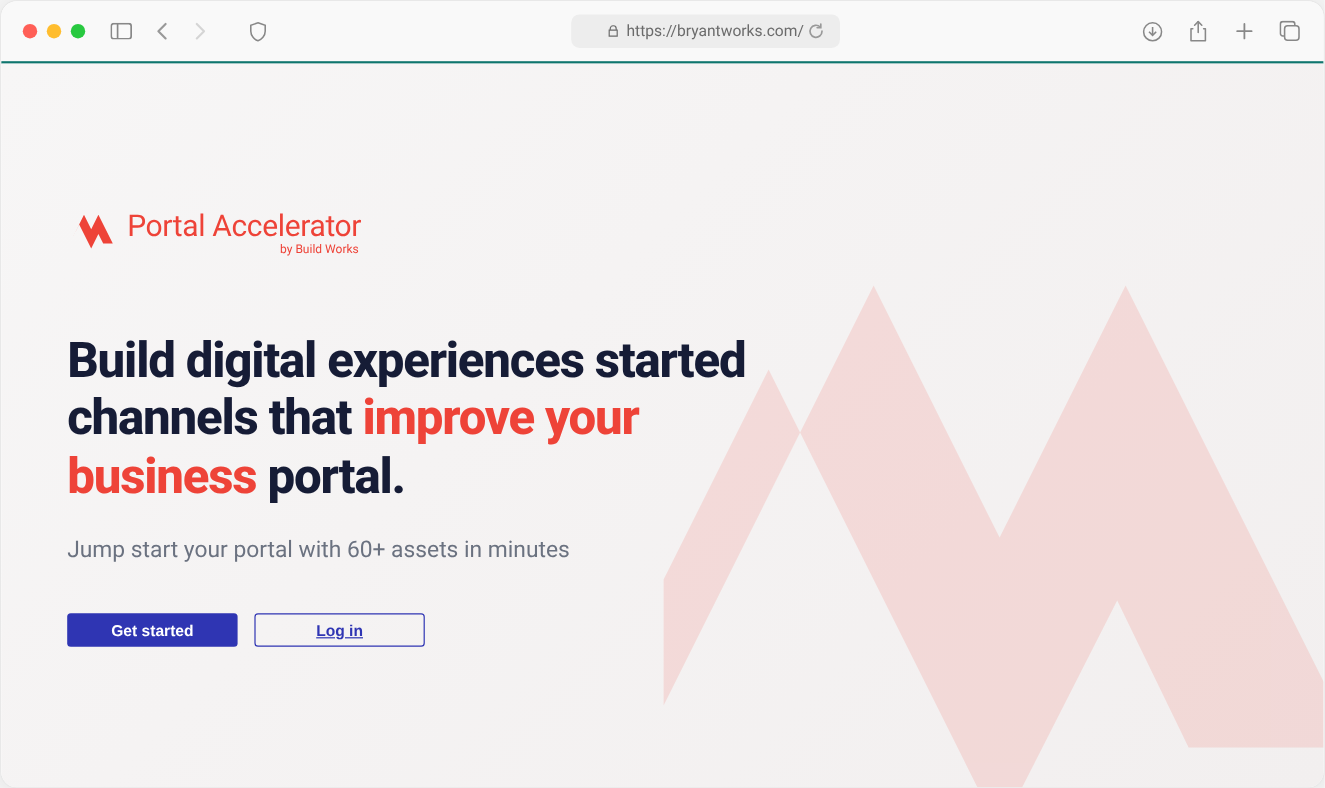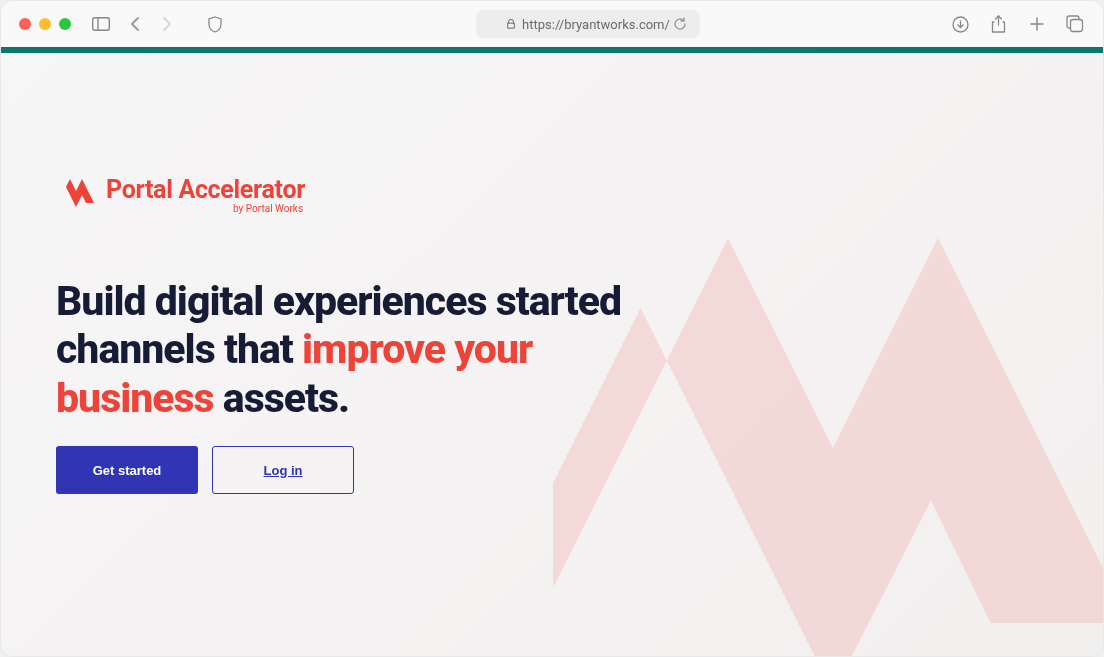--- a/index.html
+++ b/index.html
@@ -25,21 +25,21 @@
       overflow: hidden;
       box-shadow: 0 2px 20px rgba(0,0,0,0.08);
       display: flex;
       flex-direction: column;
       border: 1px solid #e8e8e8;
     }
     
     .toolbar {
       height: 52px;
       background: #f9f9f9;
-      border-bottom: 6px solid #0f766e;
+      border-bottom: 2px solid #0f766e;
       display: flex;
       align-items: center;
       padding: 0 18px;
       gap: 14px;
     }
     
     .traffic-lights {
       display: flex;
       gap: 8px;
       margin-right: 6px;
@@ -149,21 +149,21 @@
     
     .logo-text {
       display: flex;
       flex-direction: column;
       line-height: 1;
     }
     
     .logo-title {
       color: #ee4338;
       font-size: 25px;
-      font-weight: 700;
+      font-weight: 400;
       letter-spacing: -0.3px;
     }
     
     .logo-subtitle {
       color: #ee4338;
       font-size: 10px;
       align-self: flex-end;
       margin-top: 2px;
       margin-right: 2px;
     }
@@ -187,21 +187,21 @@
       color: #6b7280;
       margin-bottom: 42px;
     }
     
     .cta-row {
       display: flex;
       gap: 14px;
     }
     
     .btn {
-      height: 48px;
+      height: 28px;
       padding: 0 30px;
       border-radius: 3px;
       font-size: 13px;
       font-weight: 600;
       cursor: pointer;
       display: flex;
       align-items: center;
       justify-content: center;
       min-width: 142px;
     }
@@ -319,28 +319,29 @@
     <div class="page-content">
 
       <div class="logo-row">
         <div class="logo-mark">
           <svg viewBox="0 0 40 40">
             <path d="M 2 30 L 14 6 L 20 18 L 26 6 L 38 30 L 30 30 L 26 22 L 20 34 L 10 14 L 6 22 Z" fill="#ee4338"></path>
           </svg>
         </div>
         <div class="logo-text">
           <span class="logo-title">Portal Accelerator</span>
-          <span class="logo-subtitle">by Portal Works</span>
+          <span class="logo-subtitle">by Build Works</span>
         </div>
       </div>
 
       <h1 class="headline">
-        <span>Build digital experiences started channels that </span><span class="accent">improve your business</span><span> assets.</span>
+        <span>Build digital experiences started channels that </span><span class="accent">improve your business</span><span> portal.</span>
       </h1>
 
+      <p class="subheadline">Jump start your portal with 60+ assets in minutes</p>
 
       <div class="cta-row">
         <button class="btn btn-primary">Get started</button>
         <button class="btn btn-secondary">Log in</button>
       </div>
 
     </div>
 
   </div>
 

